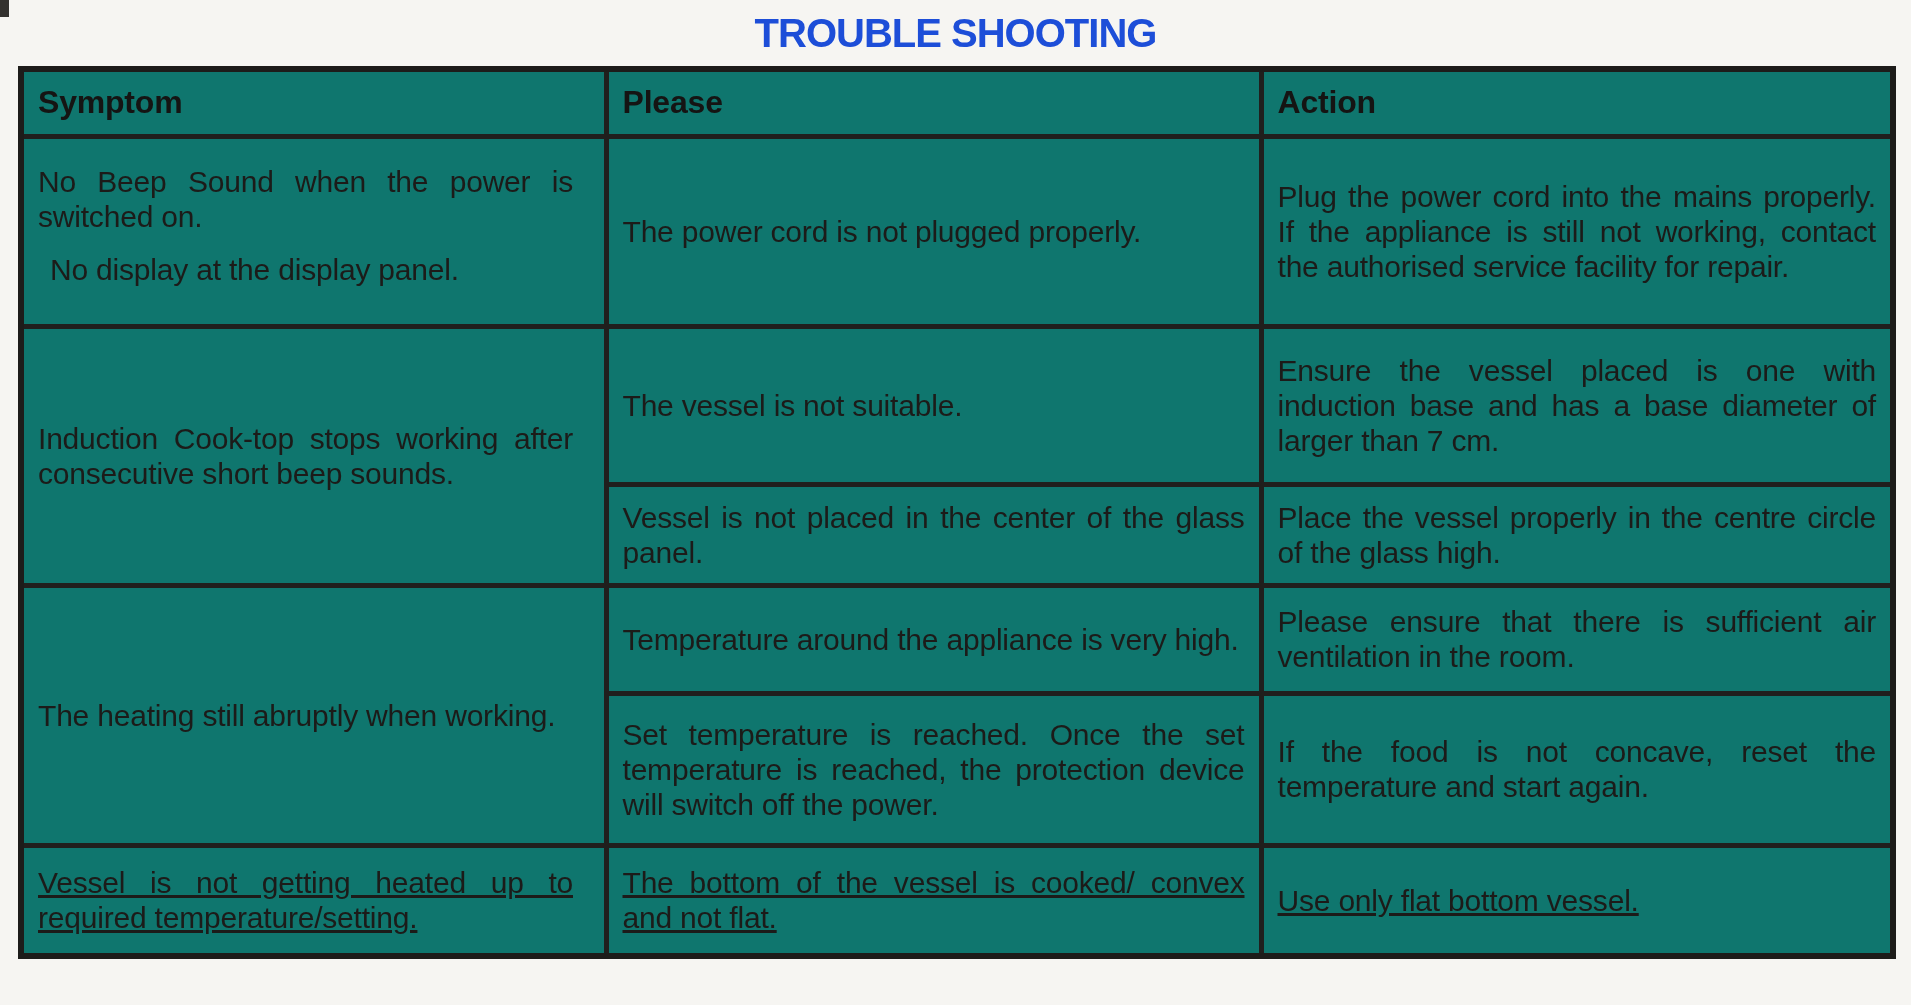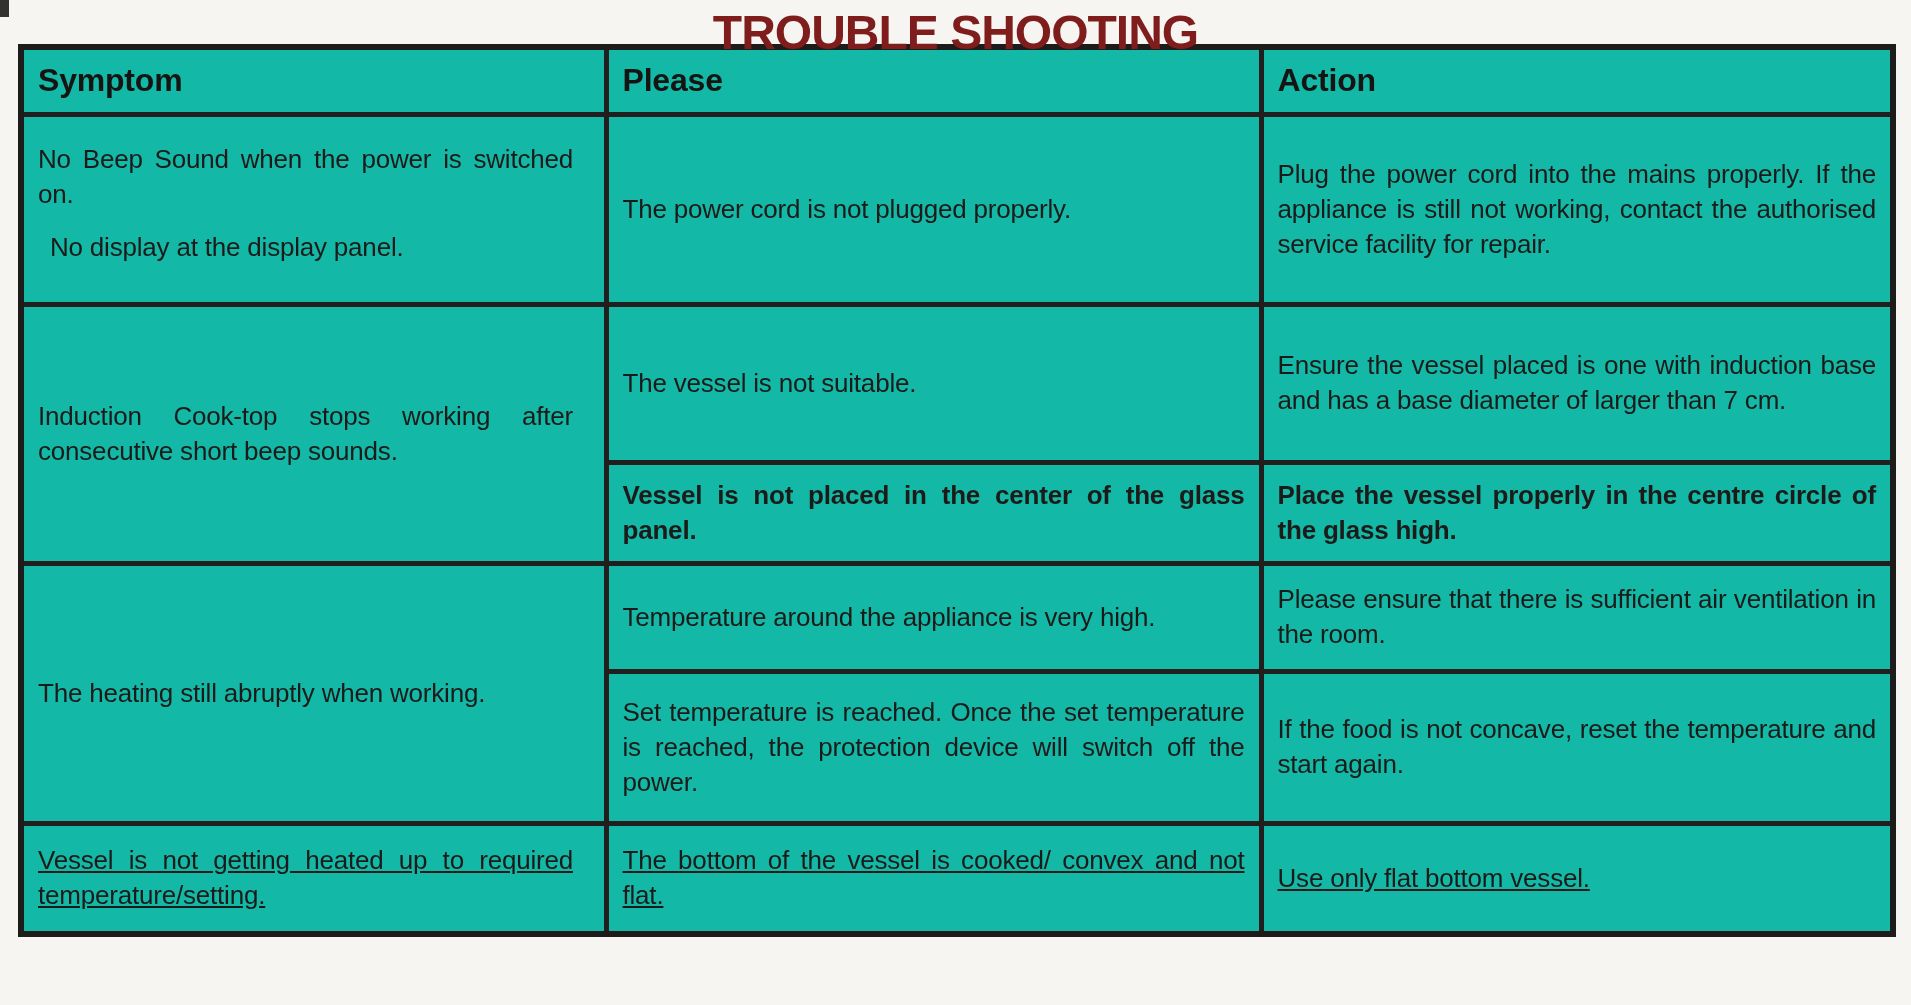--- a/index.html
+++ b/index.html
@@ -15,56 +15,56 @@
   }
   .scan-artifact {
     position: absolute;
     left: 0; top: 0;
     width: 9px; height: 17px;
     background: #34322f;
   }
   .page-title {
     margin: 0;
     padding-top: 8px;
-    height: 44px;
+    height: 66px;
     text-align: center;
-    font-size: 48px;
+    font-size: 40px;
     line-height: 50px;
     font-weight: bold;
     letter-spacing: -1px;
-    color: #7f1d1d;
+    color: #1d4ed8;
   }
   table.ts {
     border-collapse: collapse;
     table-layout: fixed;
     width: 1872px;
     margin-left: 18px;
-    background: #14b8a6;
+    background: #0f766e;
     border: 6px solid #1d1c1a;
   }
   .ts th, .ts td {
     border: 5px solid #201f1d;
     vertical-align: middle;
     padding: 10px 14px;
-    font-size: 26px;
+    font-size: 30px;
     line-height: 35px;
     letter-spacing: -0.2px;
     text-align: justify;
     color: #1c1b19;
   }
   .ts th {
     font-size: 32px;
     font-weight: bold;
     text-align: left;
     color: #151413;
   }
   tr.r-head  { height: 67px;  }
   tr.r1      { height: 190px; }
   tr.r2a     { height: 158px; }
-  tr.r2b     { height: 101px; font-weight: bold; }
+  tr.r2b     { height: 101px; }
   tr.r3a     { height: 108px; }
   tr.r3b     { height: 152px; }
   tr.r4      { height: 111px; text-decoration: underline; }
   .symptom-wrap { width: 535px; text-align: justify; }
   .para { margin: 0 0 18px 0; }
   .para.last { margin: 12px; }
 </style>
 </head>
 <body>
 

